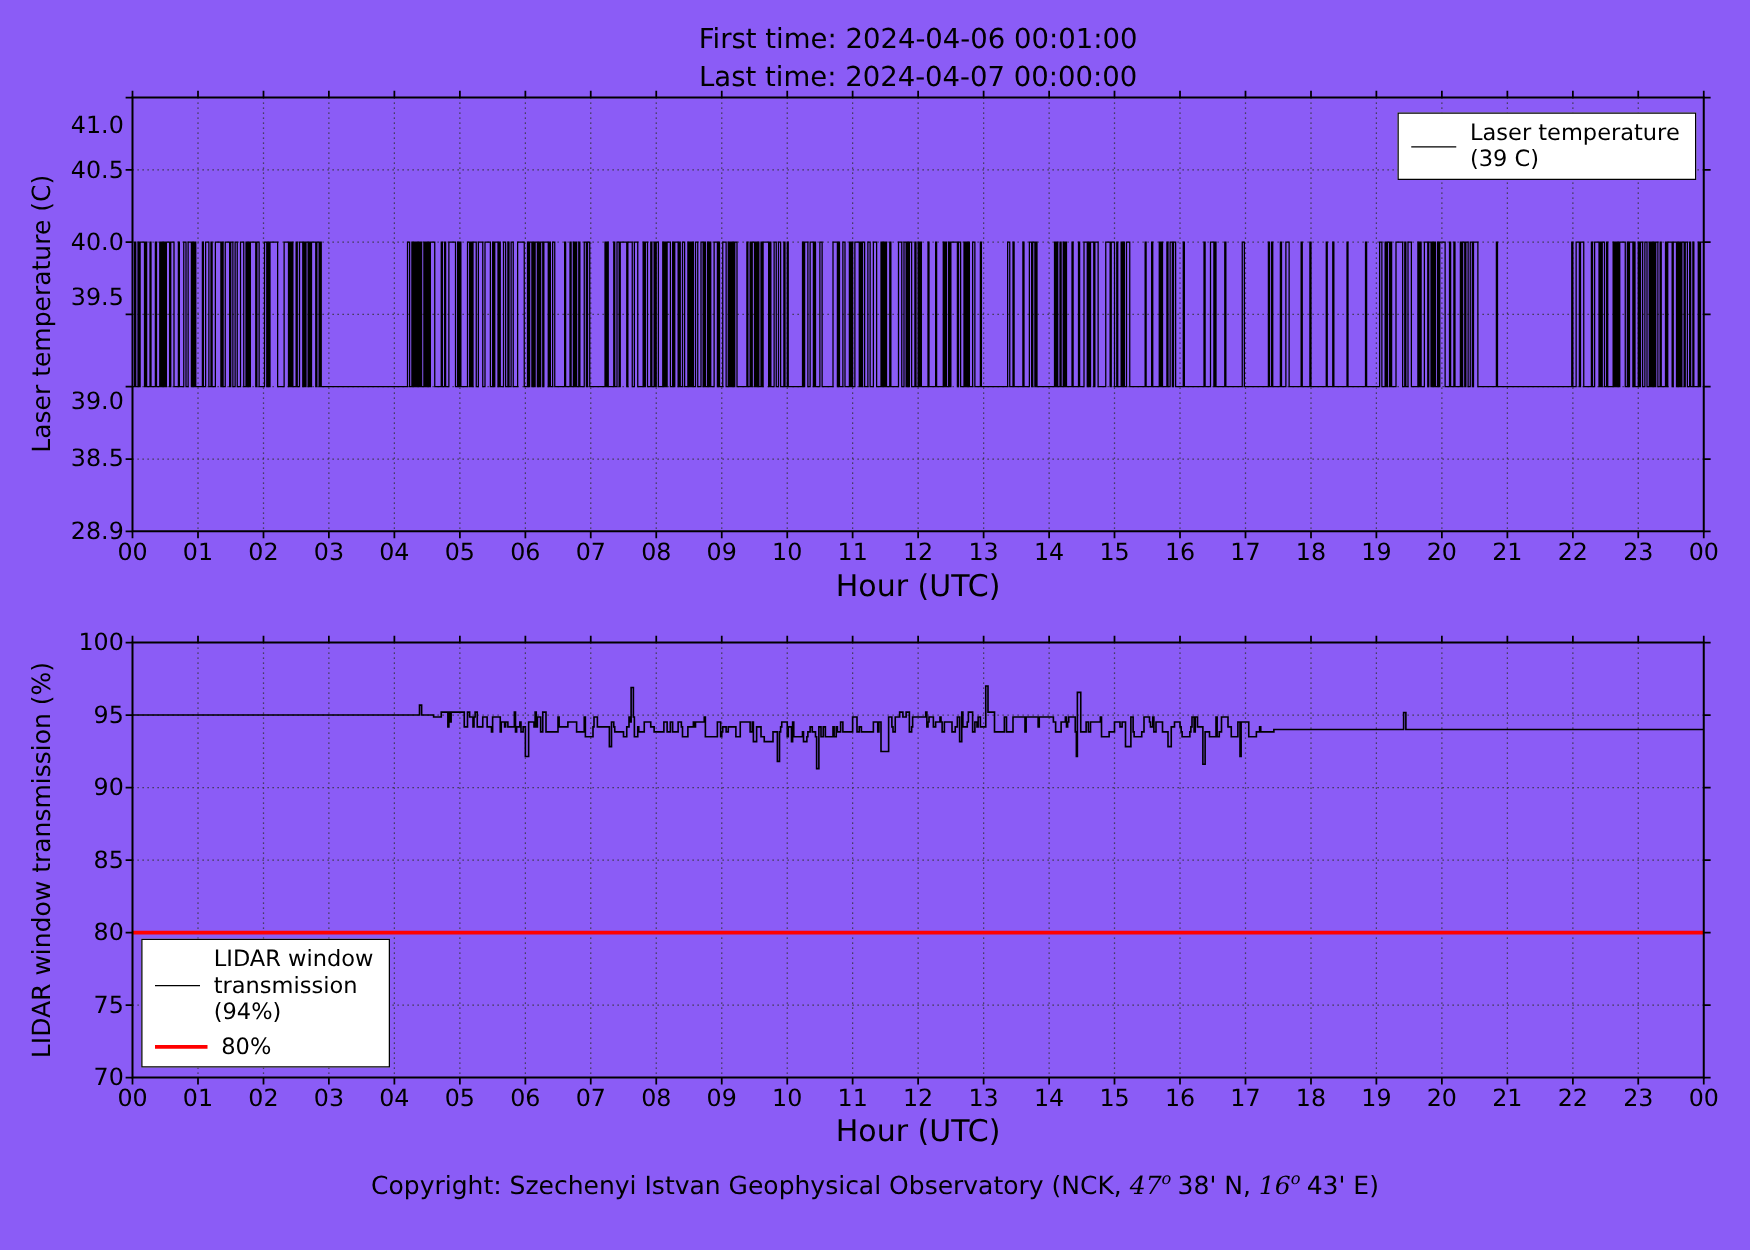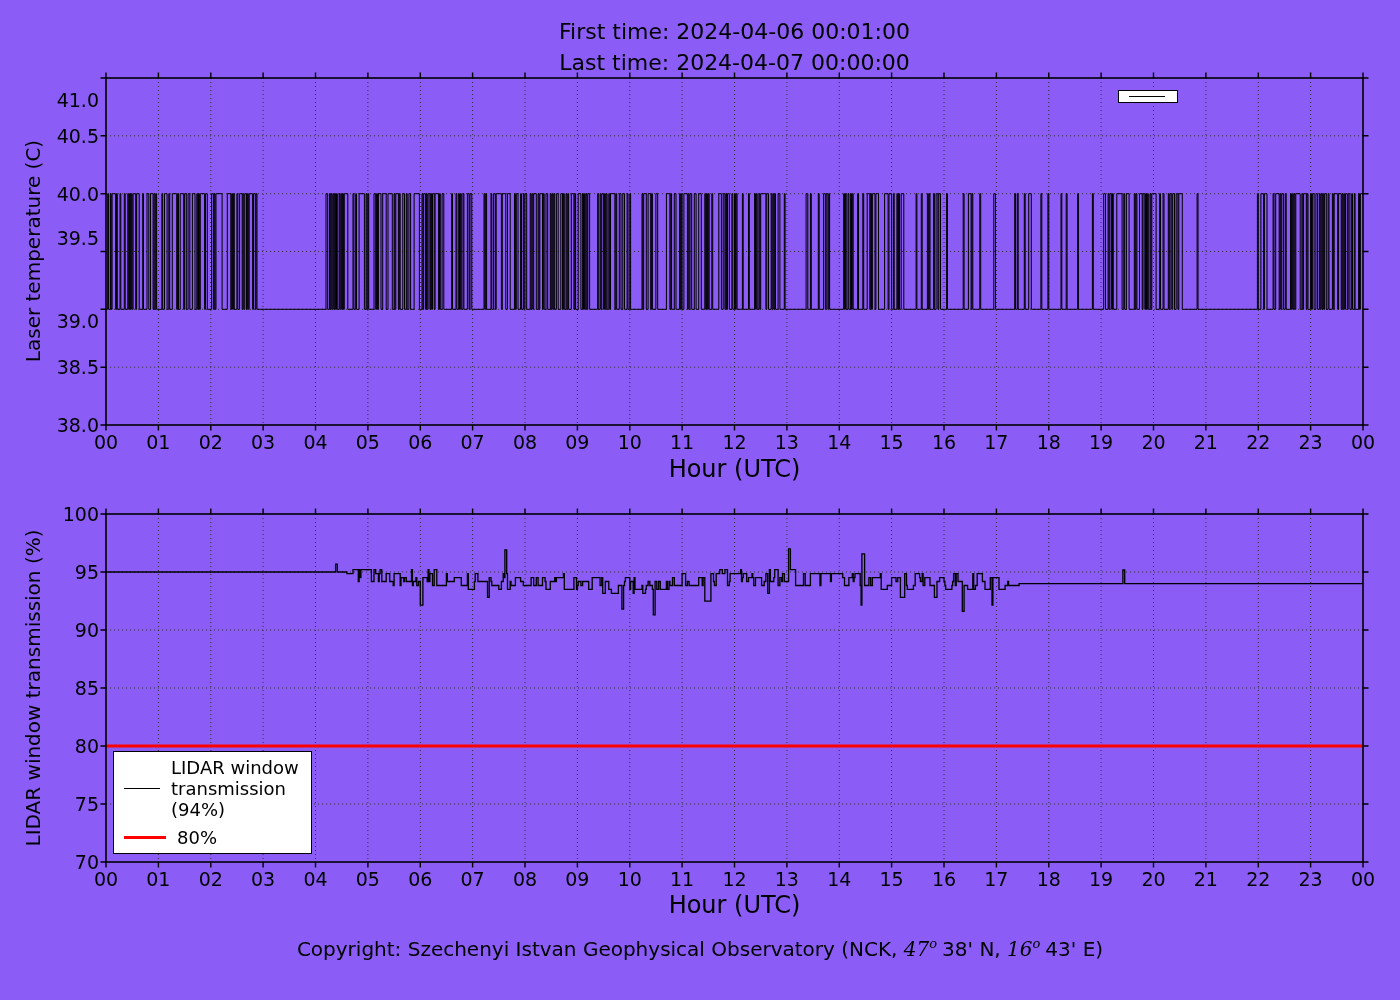--- a/index.html
+++ b/index.html
@@ -36,21 +36,21 @@
     <div>Last time: 2024-04-07 00:00:00</div>
   </div>
 
   <svg id="svg1" class="plot-svg" style="left:98px;top:70px" width="1273" height="363">
       <path d="M60.4,8V355.0M112.8,8V355.0M165.1,8V355.0M217.5,8V355.0M269.9,8V355.0M322.3,8V355.0M374.6,8V355.0M427.0,8V355.0M479.4,8V355.0M531.8,8V355.0M584.1,8V355.0M636.5,8V355.0M688.9,8V355.0M741.3,8V355.0M793.6,8V355.0M846.0,8V355.0M898.4,8V355.0M950.8,8V355.0M1003.1,8V355.0M1055.5,8V355.0M1107.9,8V355.0M1160.3,8V355.0M1212.6,8V355.0M8,297.2H1265.0M8,239.3H1265.0M8,181.5H1265.0M8,123.7H1265.0M8,65.8H1265.0" stroke="#333333" stroke-width="1" stroke-dasharray="1 3" fill="none"></path>
       <path d="M8.0,239.3H9.7V123.7H10.6V239.3H12.4V123.7H13.2V239.3H14.1V123.7H17.6V239.3H18.5V123.7H19.3V239.3H22.0V123.7H22.8V239.3H26.3V123.7H27.2V239.3H29.8V123.7H30.7V239.3H31.6V123.7H32.4V239.3H33.3V123.7H34.2V239.3H35.1V123.7H37.7V239.3H38.6V123.7H41.2V239.3H44.7V123.7H45.5V239.3H49.0V123.7H50.8V239.3H52.5V123.7H55.1V239.3H56.0V123.7H56.9V239.3H57.8V123.7H58.6V239.3H63.9V123.7H64.7V239.3H66.5V123.7H69.1V239.3H70.8V123.7H71.7V239.3H74.3V123.7H78.7V239.3H79.6V123.7H80.5V239.3H82.2V123.7H85.7V239.3H86.6V123.7H88.3V239.3H90.1V123.7H91.8V239.3H94.4V123.7H97.0V239.3H98.8V123.7H99.7V239.3H100.5V123.7H101.4V239.3H102.3V123.7H106.6V239.3H107.5V123.7H109.3V239.3H113.6V123.7H115.4V239.3H116.2V123.7H117.1V239.3H118.0V123.7H124.1V239.3H129.3V123.7H132.8V239.3H133.7V123.7H134.6V239.3H135.4V123.7H136.3V239.3H138.9V123.7H139.8V239.3H141.6V123.7H144.2V239.3H145.0V123.7H145.9V239.3H146.8V123.7H148.5V239.3H149.4V123.7H150.3V239.3H151.2V123.7H154.6V239.3H155.5V123.7H157.3V239.3H158.1V123.7H159.0V239.3H228.0V123.7H229.7V239.3H231.5V123.7H232.3V239.3H233.2V123.7H234.1V239.3H235.0V123.7H235.8V239.3H236.7V123.7H237.6V239.3H238.5V123.7H239.3V239.3H241.1V123.7H241.9V239.3H242.8V123.7H243.7V239.3H244.6V123.7H245.4V239.3H246.3V123.7H249.8V239.3H255.0V123.7H255.9V239.3H257.7V123.7H258.5V239.3H261.1V123.7H266.4V239.3H268.1V123.7H269.0V239.3H269.9V123.7H270.7V239.3H276.0V123.7H277.7V239.3H278.6V123.7H279.5V239.3H280.4V123.7H283.0V239.3H284.7V123.7H288.2V239.3H290.0V123.7H294.3V239.3H296.1V123.7H296.9V239.3H297.8V123.7H300.4V239.3H301.3V123.7H302.2V239.3H304.8V123.7H306.5V239.3H308.3V123.7H309.2V239.3H310.9V123.7H312.6V239.3H316.1V123.7H321.4V239.3H324.0V123.7H324.9V239.3H325.7V123.7H327.5V239.3H328.4V123.7H329.2V239.3H330.1V123.7H331.9V239.3H332.7V123.7H333.6V239.3H334.5V123.7H336.2V239.3H337.1V123.7H340.6V239.3H341.5V123.7H342.3V239.3H344.1V123.7H345.8V239.3H353.7V123.7H354.5V239.3H358.0V123.7H358.9V239.3H360.7V123.7H361.5V239.3H362.4V123.7H363.3V239.3H365.0V123.7H365.9V239.3H369.4V123.7H371.1V239.3H372.0V123.7H373.8V239.3H386.0V123.7H386.8V239.3H387.7V123.7H388.6V239.3H393.0V123.7H393.8V239.3H395.6V123.7H397.3V239.3H398.2V123.7H403.4V239.3H404.3V123.7H407.8V239.3H409.5V123.7H412.2V239.3H416.5V123.7H417.4V239.3H418.3V123.7H420.0V239.3H422.6V123.7H423.5V239.3H425.3V123.7H426.1V239.3H427.0V123.7H428.7V239.3H432.2V123.7H433.1V239.3H434.0V123.7H434.9V239.3H435.7V123.7H438.3V239.3H440.1V123.7H441.0V239.3H441.8V123.7H444.5V239.3H445.3V123.7H446.2V239.3H448.0V123.7H449.7V239.3H452.3V123.7H453.2V239.3H454.1V123.7H454.9V239.3H455.8V123.7H456.7V239.3H458.4V123.7H460.2V239.3H462.8V123.7H464.5V239.3H465.4V123.7H466.3V239.3H468.0V123.7H468.9V239.3H469.8V123.7H470.6V239.3H473.3V123.7H475.9V239.3H476.8V123.7H477.6V239.3H480.2V123.7H482.9V239.3H484.6V123.7H485.5V239.3H486.4V123.7H487.2V239.3H488.1V123.7H489.0V239.3H489.8V123.7H491.6V239.3H499.5V123.7H500.3V239.3H502.1V123.7H502.9V239.3H503.8V123.7H505.6V239.3H506.4V123.7H507.3V239.3H508.2V123.7H509.1V239.3H510.8V123.7H511.7V239.3H512.5V123.7H516.9V239.3H517.8V123.7H518.7V239.3H521.3V123.7H523.0V239.3H524.8V123.7H526.5V239.3H529.1V123.7H530.0V239.3H531.8V123.7H532.6V239.3H544.0V123.7H544.8V239.3H545.7V123.7H548.3V239.3H550.1V123.7H552.7V239.3H553.6V123.7H554.4V239.3H557.9V123.7H559.7V239.3H568.4V123.7H571.9V239.3H572.8V123.7H573.6V239.3H576.3V123.7H578.0V239.3H581.5V123.7H582.4V239.3H583.3V123.7H584.1V239.3H585.9V123.7H589.4V239.3H590.2V123.7H591.1V239.3H592.0V123.7H593.7V239.3H596.3V123.7H598.1V239.3H600.7V123.7H603.3V239.3H606.8V123.7H607.7V239.3H608.6V123.7H609.4V239.3H610.3V123.7H611.2V239.3H613.8V123.7H614.7V239.3H620.8V123.7H623.4V239.3H625.2V123.7H626.9V239.3H627.8V123.7H628.6V239.3H629.5V123.7H631.3V239.3H633.9V123.7H634.8V239.3H636.5V123.7H637.4V239.3H638.2V123.7H639.1V239.3H644.4V123.7H645.2V239.3H650.5V123.7H651.3V239.3H656.6V123.7H657.5V239.3H658.3V123.7H659.2V239.3H660.9V123.7H661.8V239.3H662.7V123.7H667.9V239.3H668.8V123.7H670.5V239.3H673.2V123.7H674.0V239.3H674.9V123.7H675.8V239.3H676.7V123.7H677.5V239.3H680.1V123.7H681.9V239.3H686.3V123.7H687.1V239.3H708.1V123.7H709.8V239.3H712.4V123.7H713.3V239.3H720.3V123.7H721.2V239.3H725.5V123.7H727.3V239.3H728.2V123.7H729.9V239.3H730.8V123.7H731.6V239.3H745.6V123.7H746.5V239.3H747.4V123.7H748.2V239.3H750.0V123.7H750.9V239.3H752.6V123.7H753.5V239.3H754.3V123.7H755.2V239.3H759.6V123.7H760.5V239.3H764.8V123.7H765.7V239.3H769.2V123.7H771.8V239.3H772.7V123.7H773.5V239.3H774.4V123.7H777.0V239.3H777.9V123.7H780.5V239.3H786.6V123.7H790.1V239.3H791.0V123.7H793.6V239.3H795.4V123.7H796.2V239.3H798.9V123.7H799.7V239.3H800.6V123.7H801.5V239.3H803.2V123.7H805.8V239.3H818.1V123.7H818.9V239.3H823.3V123.7H824.2V239.3H829.4V123.7H830.3V239.3H831.2V123.7H832.0V239.3H835.5V123.7H836.4V239.3H838.1V123.7H839.9V239.3H840.8V123.7H842.5V239.3H848.6V123.7H849.5V239.3H865.2V123.7H866.1V239.3H870.4V123.7H873.1V239.3H873.9V123.7H874.8V239.3H881.8V123.7H882.7V239.3H895.8V123.7H897.5V239.3H916.7V123.7H917.6V239.3H919.3V123.7H920.2V239.3H926.3V123.7H927.2V239.3H930.7V123.7H933.3V239.3H942.9V123.7H943.8V239.3H949.9V123.7H950.8V239.3H963.0V123.7H963.8V239.3H968.2V123.7H969.1V239.3H979.6V123.7H980.4V239.3H994.4V123.7H995.3V239.3H1005.7V123.7H1007.5V239.3H1010.1V123.7H1011.0V239.3H1011.9V123.7H1013.6V239.3H1014.5V123.7H1015.3V239.3H1018.8V123.7H1024.1V239.3H1025.8V123.7H1026.7V239.3H1028.4V123.7H1031.1V239.3H1036.3V123.7H1037.2V239.3H1038.0V123.7H1038.9V239.3H1041.5V123.7H1044.2V239.3H1045.0V123.7H1046.8V239.3H1047.6V123.7H1048.5V239.3H1049.4V123.7H1050.3V239.3H1052.0V123.7H1052.9V239.3H1053.8V123.7H1058.1V239.3H1061.6V123.7H1062.5V239.3H1065.1V123.7H1066.0V239.3H1070.3V123.7H1071.2V239.3H1072.1V123.7H1073.8V239.3H1074.7V123.7H1076.5V239.3H1078.2V123.7H1079.9V239.3H1080.8V123.7H1084.3V239.3H1099.1V123.7H1100.0V239.3H1159.4V123.7H1160.3V239.3H1162.9V123.7H1165.5V239.3H1166.4V123.7H1169.0V239.3H1175.1V123.7H1176.0V239.3H1177.7V123.7H1181.2V239.3H1182.1V123.7H1182.9V239.3H1183.8V123.7H1185.6V239.3H1187.3V123.7H1188.2V239.3H1192.5V123.7H1193.4V239.3H1194.3V123.7H1195.2V239.3H1196.0V123.7H1196.9V239.3H1197.8V123.7H1202.2V239.3H1203.9V123.7H1204.8V239.3H1205.6V123.7H1208.3V239.3H1209.1V123.7H1210.0V239.3H1212.6V123.7H1213.5V239.3H1214.4V123.7H1216.1V239.3H1217.9V123.7H1219.6V239.3H1221.4V123.7H1222.2V239.3H1223.1V123.7H1224.0V239.3H1224.8V123.7H1225.7V239.3H1226.6V123.7H1228.3V239.3H1230.1V123.7H1231.0V239.3H1234.4V123.7H1235.3V239.3H1236.2V123.7H1239.7V239.3H1240.6V123.7H1243.2V239.3H1244.1V123.7H1244.9V239.3H1245.8V123.7H1246.7V239.3H1247.5V123.7H1249.3V239.3H1250.2V123.7H1251.9V239.3H1253.7V123.7H1254.5V239.3H1256.3V123.7H1257.1V239.3H1260.6V123.7H1261.5V239.3H1262.4V123.7H1265.0" stroke="#000000" stroke-width="1" fill="none"></path>
       <rect x="8" y="8" width="1257" height="347" fill="none" stroke="#000000" stroke-width="1.6"></rect>
       <path d="M8.0,8V2.5M8.0,355V360.5M60.4,8V2.5M60.4,355V360.5M112.8,8V2.5M112.8,355V360.5M165.1,8V2.5M165.1,355V360.5M217.5,8V2.5M217.5,355V360.5M269.9,8V2.5M269.9,355V360.5M322.3,8V2.5M322.3,355V360.5M374.6,8V2.5M374.6,355V360.5M427.0,8V2.5M427.0,355V360.5M479.4,8V2.5M479.4,355V360.5M531.8,8V2.5M531.8,355V360.5M584.1,8V2.5M584.1,355V360.5M636.5,8V2.5M636.5,355V360.5M688.9,8V2.5M688.9,355V360.5M741.3,8V2.5M741.3,355V360.5M793.6,8V2.5M793.6,355V360.5M846.0,8V2.5M846.0,355V360.5M898.4,8V2.5M898.4,355V360.5M950.8,8V2.5M950.8,355V360.5M1003.1,8V2.5M1003.1,355V360.5M1055.5,8V2.5M1055.5,355V360.5M1107.9,8V2.5M1107.9,355V360.5M1160.3,8V2.5M1160.3,355V360.5M1212.6,8V2.5M1212.6,355V360.5M1265.0,8V2.5M1265.0,355V360.5M8,355.0H2.5M1265,355.0H1270.5M8,297.2H2.5M1265,297.2H1270.5M8,239.3H2.5M1265,239.3H1270.5M8,181.5H2.5M1265,181.5H1270.5M8,123.7H2.5M1265,123.7H1270.5M8,65.8H2.5M1265,65.8H1270.5M8,8.0H2.5M1265,8.0H1270.5" stroke="#000000" stroke-width="1.4" fill="none"></path>
     </svg>
   <div id="yticks1">
-      <div class="tick-label ytick" style="left: 0px; top: 414px;">38.0</div>
+      <div class="tick-label ytick" style="left: 0px; top: 414px;">28.9</div>
       <div class="tick-label ytick" style="left: 0px; top: 356.167px;">38.5</div>
       <div class="tick-label ytick" style="left: 0px; top: 298.333px; margin-top: 12px;">39.0</div>
       <div class="tick-label ytick" style="left: 0px; top: 227px;">39.5</div>
       <div class="tick-label ytick" style="left: 0px; top: 182.667px;">40.0</div>
       <div class="tick-label ytick" style="left: 0px; top: 124.833px;">40.5</div>
       <div class="tick-label ytick" style="left: 0px; top: 67px; margin-top: 22px;">41.0</div>
     </div>
   <div id="xticks1">
       <div class="tick-label xtick" style="left: 106px; top: 431px;">00</div>
       <div class="tick-label xtick" style="left: 158.375px; top: 431px;">01</div>
@@ -76,20 +76,22 @@
       <div class="tick-label xtick" style="left: 1205.88px; top: 431px;">21</div>
       <div class="tick-label xtick" style="left: 1258.25px; top: 431px;">22</div>
       <div class="tick-label xtick" style="left: 1310.62px; top: 431px;">23</div>
       <div class="tick-label xtick" style="left: 1363px; top: 431px;">00</div>
     </div>
   <div class="ylabel" style="left:33px;top:251px">Laser temperature (C)</div>
   <div class="xlabel" style="top:455px">Hour (UTC)</div>
   <div class="legend" style="left:1118px;top:90px">
     <div class="lrow">
       <span class="sample"></span>
+      <span class="ltext">Laser temperature
+(39 C)</span>
     </div>
   </div>
 
   <svg id="svg2" class="plot-svg" style="left:98px;top:506px" width="1273" height="364">
       <path d="M60.4,8V356.0M112.8,8V356.0M165.1,8V356.0M217.5,8V356.0M269.9,8V356.0M322.3,8V356.0M374.6,8V356.0M427.0,8V356.0M479.4,8V356.0M531.8,8V356.0M584.1,8V356.0M636.5,8V356.0M688.9,8V356.0M741.3,8V356.0M793.6,8V356.0M846.0,8V356.0M898.4,8V356.0M950.8,8V356.0M1003.1,8V356.0M1055.5,8V356.0M1107.9,8V356.0M1160.3,8V356.0M1212.6,8V356.0M8,298.0H1265.0M8,240.0H1265.0M8,182.0H1265.0M8,124.0H1265.0M8,66.0H1265.0" stroke="#333333" stroke-width="1" stroke-dasharray="1 3" fill="none"></path>
       <line x1="8" x2="1265" y1="240" y2="240" stroke="#ff0000" stroke-width="3"></line>
       <path d="M8.0,66.0H237.6V58.1H239.3V66.0H248.9V67.6H255.0V63.7H260.3V75.5H261.1V63.7H262.0V71.6H262.9V63.7H273.4V75.5H276.0V63.7H277.7V67.6H280.4V75.5H281.2V67.6H282.1V63.7H283.8V75.5H288.2V67.6H291.7V75.5H295.2V79.5H296.1V67.6H302.2V79.5H303.0V71.6H305.7V75.5H306.5V71.6H308.3V75.5H313.5V63.7H314.4V79.5H315.3V75.5H317.9V71.6H318.8V79.5H320.5V75.5H322.3V99.2H324.9V71.6H329.2V75.5H330.1V63.7H331.0V75.5H331.9V67.6H334.5V79.5H336.2V63.7H338.8V79.5H348.4V67.6H349.3V75.5H356.3V71.6H363.3V79.5H369.4V67.6H370.3V83.4H376.4V75.5H377.2V67.6H379.9V75.5H389.5V91.3H391.2V71.6H393.0V75.5H393.8V79.5H400.8V83.4H403.4V75.5H405.2V67.6H406.0V71.6H406.9V44.0H408.7V67.6H409.5V83.4H412.2V75.5H413.0V79.5H417.4V71.6H422.6V75.5H425.3V79.5H433.1V71.6H435.7V79.5H438.3V71.6H440.1V79.5H444.5V71.6H447.1V75.5H448.0V83.4H452.3V75.5H456.7V71.6H457.6V75.5H458.4V71.6H465.4V67.6H466.3V83.4H475.9V71.6H478.5V83.4H479.4V79.5H480.2V75.5H482.9V79.5H484.6V75.5H490.7V83.4H494.2V71.6H502.1V79.5H503.8V71.6H504.7V87.3H507.3V75.5H510.8V83.4H513.4V87.3H520.4V79.5H523.9V103.1H525.6V79.5H526.5V75.5H527.4V71.6H531.8V83.4H532.6V75.5H535.2V87.3H536.1V71.6H537.0V83.4H544.0V79.5H544.8V87.3H547.5V83.4H548.3V79.5H550.1V75.5H551.8V79.5H554.4V83.4H555.3V108.9H557.1V75.5H558.8V83.4H560.6V75.5H562.3V83.4H568.4V75.5H569.3V83.4H571.0V75.5H571.9V79.5H574.5V71.6H576.3V79.5H584.1V67.6H587.6V79.5H589.4V75.5H591.1V79.5H600.7V71.6H604.2V79.5H605.1V71.6H606.8V95.2H612.9V67.6H615.5V75.5H616.4V79.5H618.2V67.6H621.7V63.7H624.3V67.6H626.9V63.7H629.5V79.5H631.3V75.5H632.1V67.6H642.6V63.7H643.5V75.5H644.4V71.6H645.2V67.6H648.7V75.5H650.5V71.6H654.0V67.6H654.8V71.6H655.7V79.5H657.5V71.6H663.6V79.5H666.2V75.5H667.9V67.6H669.7V87.3H671.4V63.7H672.3V75.5H675.8V71.6H676.7V63.7H680.1V79.5H681.9V71.6H683.6V75.5H684.5V67.6H686.3V75.5H690.6V42.8H692.4V63.7H697.6V79.5H705.5V67.6H707.2V79.5H712.4V67.6H722.0V79.5H722.9V67.6H732.5V75.5H733.4V67.6H744.7V71.6H746.5V79.5H750.9V71.6H754.3V67.6H755.2V75.5H756.1V71.6H757.0V67.6H762.2V79.5H763.1V99.2H763.9V47.9H766.6V79.5H770.9V71.6H772.7V79.5H774.4V71.6H782.3V67.6H783.2V83.4H789.3V79.5H793.6V71.6H798.0V75.5H799.7V71.6H802.4V91.3H806.7V67.6H808.5V79.5H809.3V83.4H815.4V79.5H817.2V67.6H821.6V71.6H822.4V75.5H824.2V67.6H825.1V79.5H826.8V71.6H832.0V79.5H836.4V91.3H839.0V75.5H841.6V71.6H846.0V75.5H846.9V79.5H847.7V83.4H853.9V79.5H854.7V75.5H855.6V67.6H857.3V79.5H858.2V67.6H860.0V75.5H864.3V105.4H866.1V79.5H869.6V83.4H874.8V67.6H875.7V83.4H877.4V79.5H879.2V67.6H884.4V75.5H887.0V83.4H892.3V71.6H894.0V99.2H894.9V71.6H901.0V83.4H907.1V79.5H909.7V75.5H910.6V79.5H921.1V77.6H1024.9V64.0H1026.7V77.6H1265.0" stroke="#000000" stroke-width="1.3" fill="none"></path>
       <rect x="8" y="8" width="1257" height="348" fill="none" stroke="#000000" stroke-width="1.6"></rect>
       <path d="M8.0,8V2.5M8.0,356V361.5M60.4,8V2.5M60.4,356V361.5M112.8,8V2.5M112.8,356V361.5M165.1,8V2.5M165.1,356V361.5M217.5,8V2.5M217.5,356V361.5M269.9,8V2.5M269.9,356V361.5M322.3,8V2.5M322.3,356V361.5M374.6,8V2.5M374.6,356V361.5M427.0,8V2.5M427.0,356V361.5M479.4,8V2.5M479.4,356V361.5M531.8,8V2.5M531.8,356V361.5M584.1,8V2.5M584.1,356V361.5M636.5,8V2.5M636.5,356V361.5M688.9,8V2.5M688.9,356V361.5M741.3,8V2.5M741.3,356V361.5M793.6,8V2.5M793.6,356V361.5M846.0,8V2.5M846.0,356V361.5M898.4,8V2.5M898.4,356V361.5M950.8,8V2.5M950.8,356V361.5M1003.1,8V2.5M1003.1,356V361.5M1055.5,8V2.5M1055.5,356V361.5M1107.9,8V2.5M1107.9,356V361.5M1160.3,8V2.5M1160.3,356V361.5M1212.6,8V2.5M1212.6,356V361.5M1265.0,8V2.5M1265.0,356V361.5M8,356.0H2.5M1265,356.0H1270.5M8,298.0H2.5M1265,298.0H1270.5M8,240.0H2.5M1265,240.0H1270.5M8,182.0H2.5M1265,182.0H1270.5M8,124.0H2.5M1265,124.0H1270.5M8,66.0H2.5M1265,66.0H1270.5M8,8.0H2.5M1265,8.0H1270.5" stroke="#000000" stroke-width="1.4" fill="none"></path>
     </svg>

